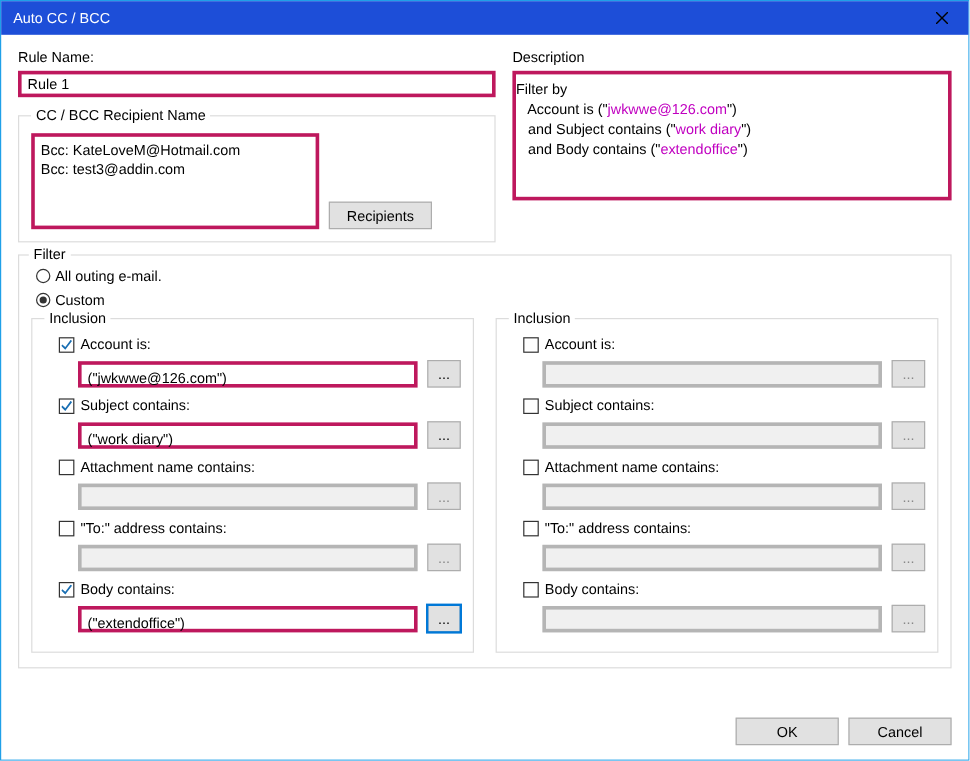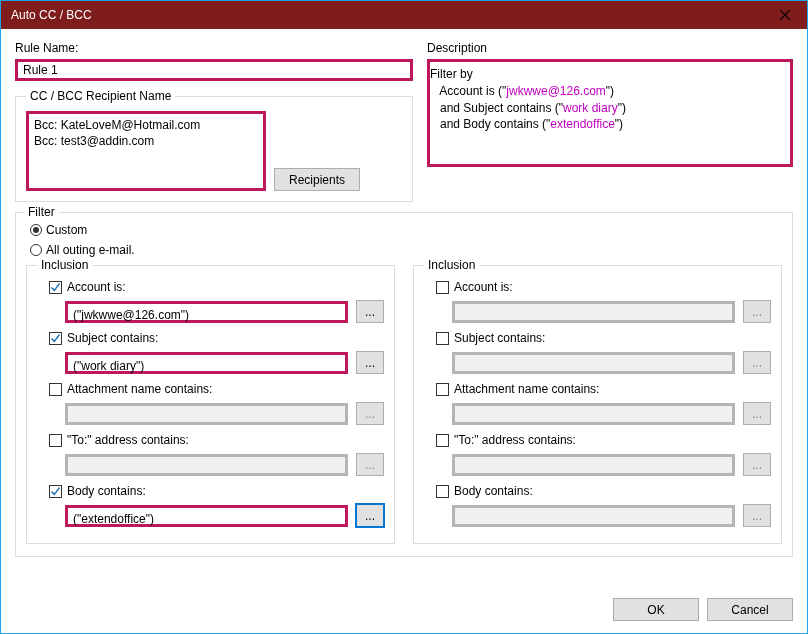--- a/index.html
+++ b/index.html
@@ -1,19 +1,19 @@
 <!DOCTYPE html>
 <html><head>
 <meta charset="utf-8">
 <style>
   * { box-sizing: border-box; font-family: "Segoe UI", Tahoma, sans-serif; font-size: 12px; }
   html,body { margin:0; padding:0; }
   body { background:#fff; }
   .window { width:808px; height:634px; border:1px solid #20a0e8; position:relative; background:#fff; display:flex; flex-direction:column; }
-  .titlebar { height:28px; background:#7f1d1d; color:#fff; display:flex; align-items:center; padding:0 0 0 10px; position:relative; font-size:12px; }
+  .titlebar { height:28px; background:#1d4ed8; color:#fff; display:flex; align-items:center; padding:0 0 0 10px; position:relative; font-size:12px; }
   .titlebar .close { position:absolute; right:0; top:0; width:45px; height:28px; display:flex; align-items:center; justify-content:center; color:#000; }
   .closeicon { width:10px; height:10px; }
   .closeicon line { stroke:#000; stroke-width:1.2; }
   .content { flex:1; padding:10px 14px 6px 14px; position:relative; }
   .row1 { display:flex; gap:14px; align-items:flex-start; }
   .col { display:flex; flex-direction:column; }
   .col.left { width:398px; }
   .col.right { flex:1; }
   label.top { margin:2px 0 4px 0; }
   input.text, .textbox, .desc, .ccbox, .valbox {
@@ -90,26 +90,26 @@
    and Subject contains ("<span class="quoted">work diary</span>")
    and Body contains ("<span class="quoted">extendoffice</span>")
 </div>
       </div>
     </div>
 
     <div class="filter">
       <span class="filter-legend">Filter</span>
 
       <div class="radio-row">
+        <span class="radio"></span>
+        <span>All outing e-mail.</span>
+      </div>
+      <div class="radio-row">
         <span class="radio checked"></span>
         <span>Custom</span>
-      </div>
-      <div class="radio-row">
-        <span class="radio"></span>
-        <span>All outing e-mail.</span>
       </div>
 
       <div class="incl-excl" id="incl-excl">
           <div class="groupbox">
             <span class="group-legend">Inclusion</span>
             <div class="field">
               <div class="chk-row">
                 <span class="chk checked"></span>
                 <span>Account is:</span>
               </div>

